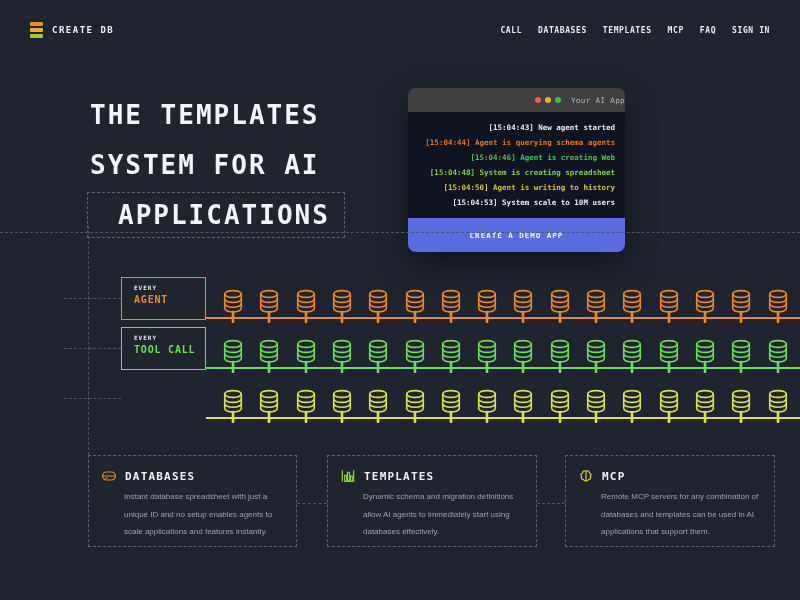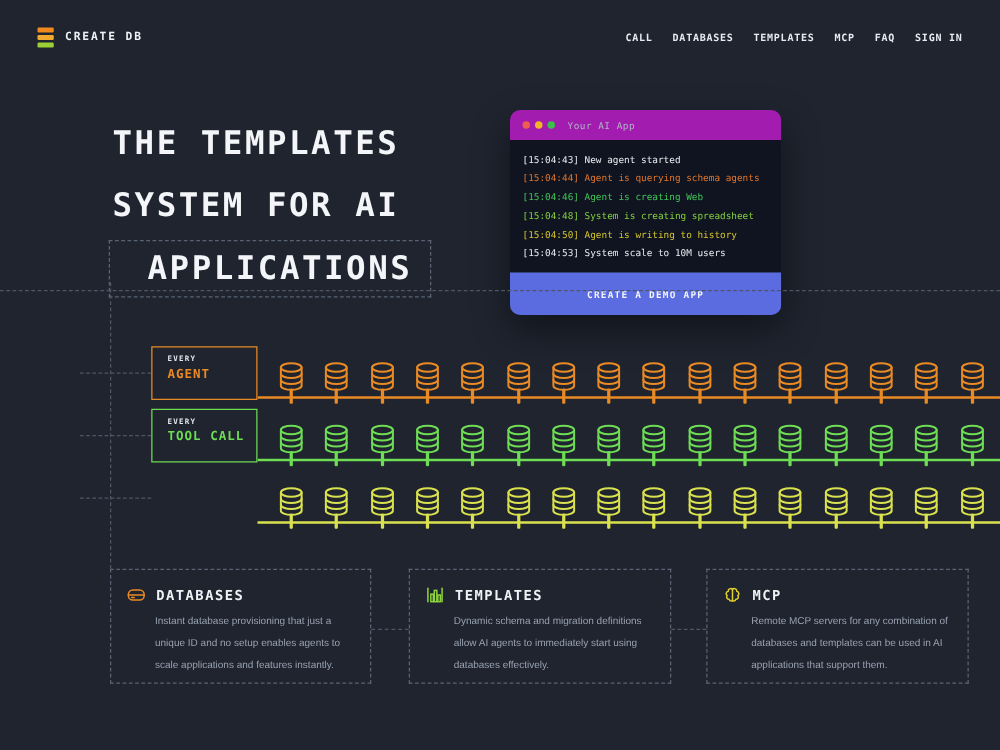--- a/index.html
+++ b/index.html
@@ -15,25 +15,25 @@
   .nav{display:flex;align-items:center;gap:16px;}
   .nav a{color:#e7eaf0;font-size:8px;font-weight:bold;letter-spacing:.6px;text-decoration:none;}
   
   .hero{position:absolute;left:87px;top:90px;color:#f3f5f8;}
   .hero-line{font-size:26px;font-weight:bold;letter-spacing:2px;line-height:50px;white-space:nowrap;padding-left:3px;}
   .hero-box{display:inline-block;border:1px dashed #5a6373;padding:0 14px;margin-top:2px;}
   .hero-box .hero-line{padding-left:0;line-height:44px;margin-left:16px;}
   
   .terminal{position:absolute;left:408px;top:88px;width:217px;border-radius:8px;
             box-shadow:0 12px 30px rgba(0,0,0,.45);overflow:hidden;}
-  .term-header{height:24px;background:#a21caf;display:flex;align-items:center;gap:4px;padding:0 10px;}
+  .term-header{height:24px;background:#404040;display:flex;align-items:center;gap:4px;padding:0 0;justify-content:flex-end;}
   .dot{width:6px;height:6px;border-radius:50%;display:inline-block;}
   .term-title{color:#aeb6c4;font-size:7.5px;margin-left:6px;letter-spacing:.4px;}
   .term-body{background:#0f1420;padding:8px 10px;height:90px;}
-  .log-line{font-size:7.5px;line-height:15px;white-space:nowrap;font-weight:normal;}
+  .log-line{font-size:7.5px;line-height:15px;white-space:nowrap;font-weight:bold;text-align:right;}
   .term-btn{display:block;width:100%;height:34px;border:none;background:#5b6ce0;color:#f2f4ff;
             font-family:inherit;font-size:7.5px;font-weight:bold;letter-spacing:1px;cursor:pointer;}
   
   .guide-h{position:absolute;border-top:1px dashed #4d5666;height:0;}
   .guide-v{position:absolute;border-left:1px dashed #4d5666;width:0;}
   
   .flow-row{position:absolute;left:0;width:800px;height:50px;}
   .row-box{position:absolute;left:121px;top:0;width:85px;height:43px;box-sizing:border-box;
            border:1.5px solid currentColor;padding:6px 0 0 12px;background:#1f242f;z-index:2;}
   .row-eyebrow{color:#e3e7ee;font-size:6px;font-weight:bold;letter-spacing:1px;}
@@ -466,21 +466,21 @@
   <div id="cardsContainer">
       <div class="card" style="left: 88px; width: 209px;">
         <div class="card-head">
           <span class="card-icon" style="color: rgb(233, 138, 37);"><svg viewBox="0 0 24 24" fill="none" stroke="currentColor" stroke-width="1.8" stroke-linecap="round">
               <rect x="2.5" y="6" width="19" height="12" rx="5.5"></rect>
               <path d="M2.5 12 H21.5"></path>
               <path d="M6.5 15 h3"></path>
             </svg></span>
           <span class="card-title">DATABASES</span>
         </div>
-        <p class="card-body">Instant database provisioning that just a unique ID and no setup enables agents to scale applications and features instantly.</p>
+        <p class="card-body">Instant database spreadsheet with just a unique ID and no setup enables agents to scale applications and features instantly.</p>
       </div>
       <div class="card" style="left: 327px; width: 210px;">
         <div class="card-head">
           <span class="card-icon" style="color: rgb(143, 212, 60);"><svg viewBox="0 0 24 24" fill="none" stroke="currentColor" stroke-width="1.8" stroke-linecap="round">
               <path d="M3.5 4 V20"></path>
               <path d="M20.5 4 V20"></path>
               <rect x="7" y="11" width="3" height="9"></rect>
               <rect x="11.2" y="6.5" width="3" height="13.5"></rect>
               <rect x="15.4" y="12" width="3" height="8"></rect>
             </svg></span>

